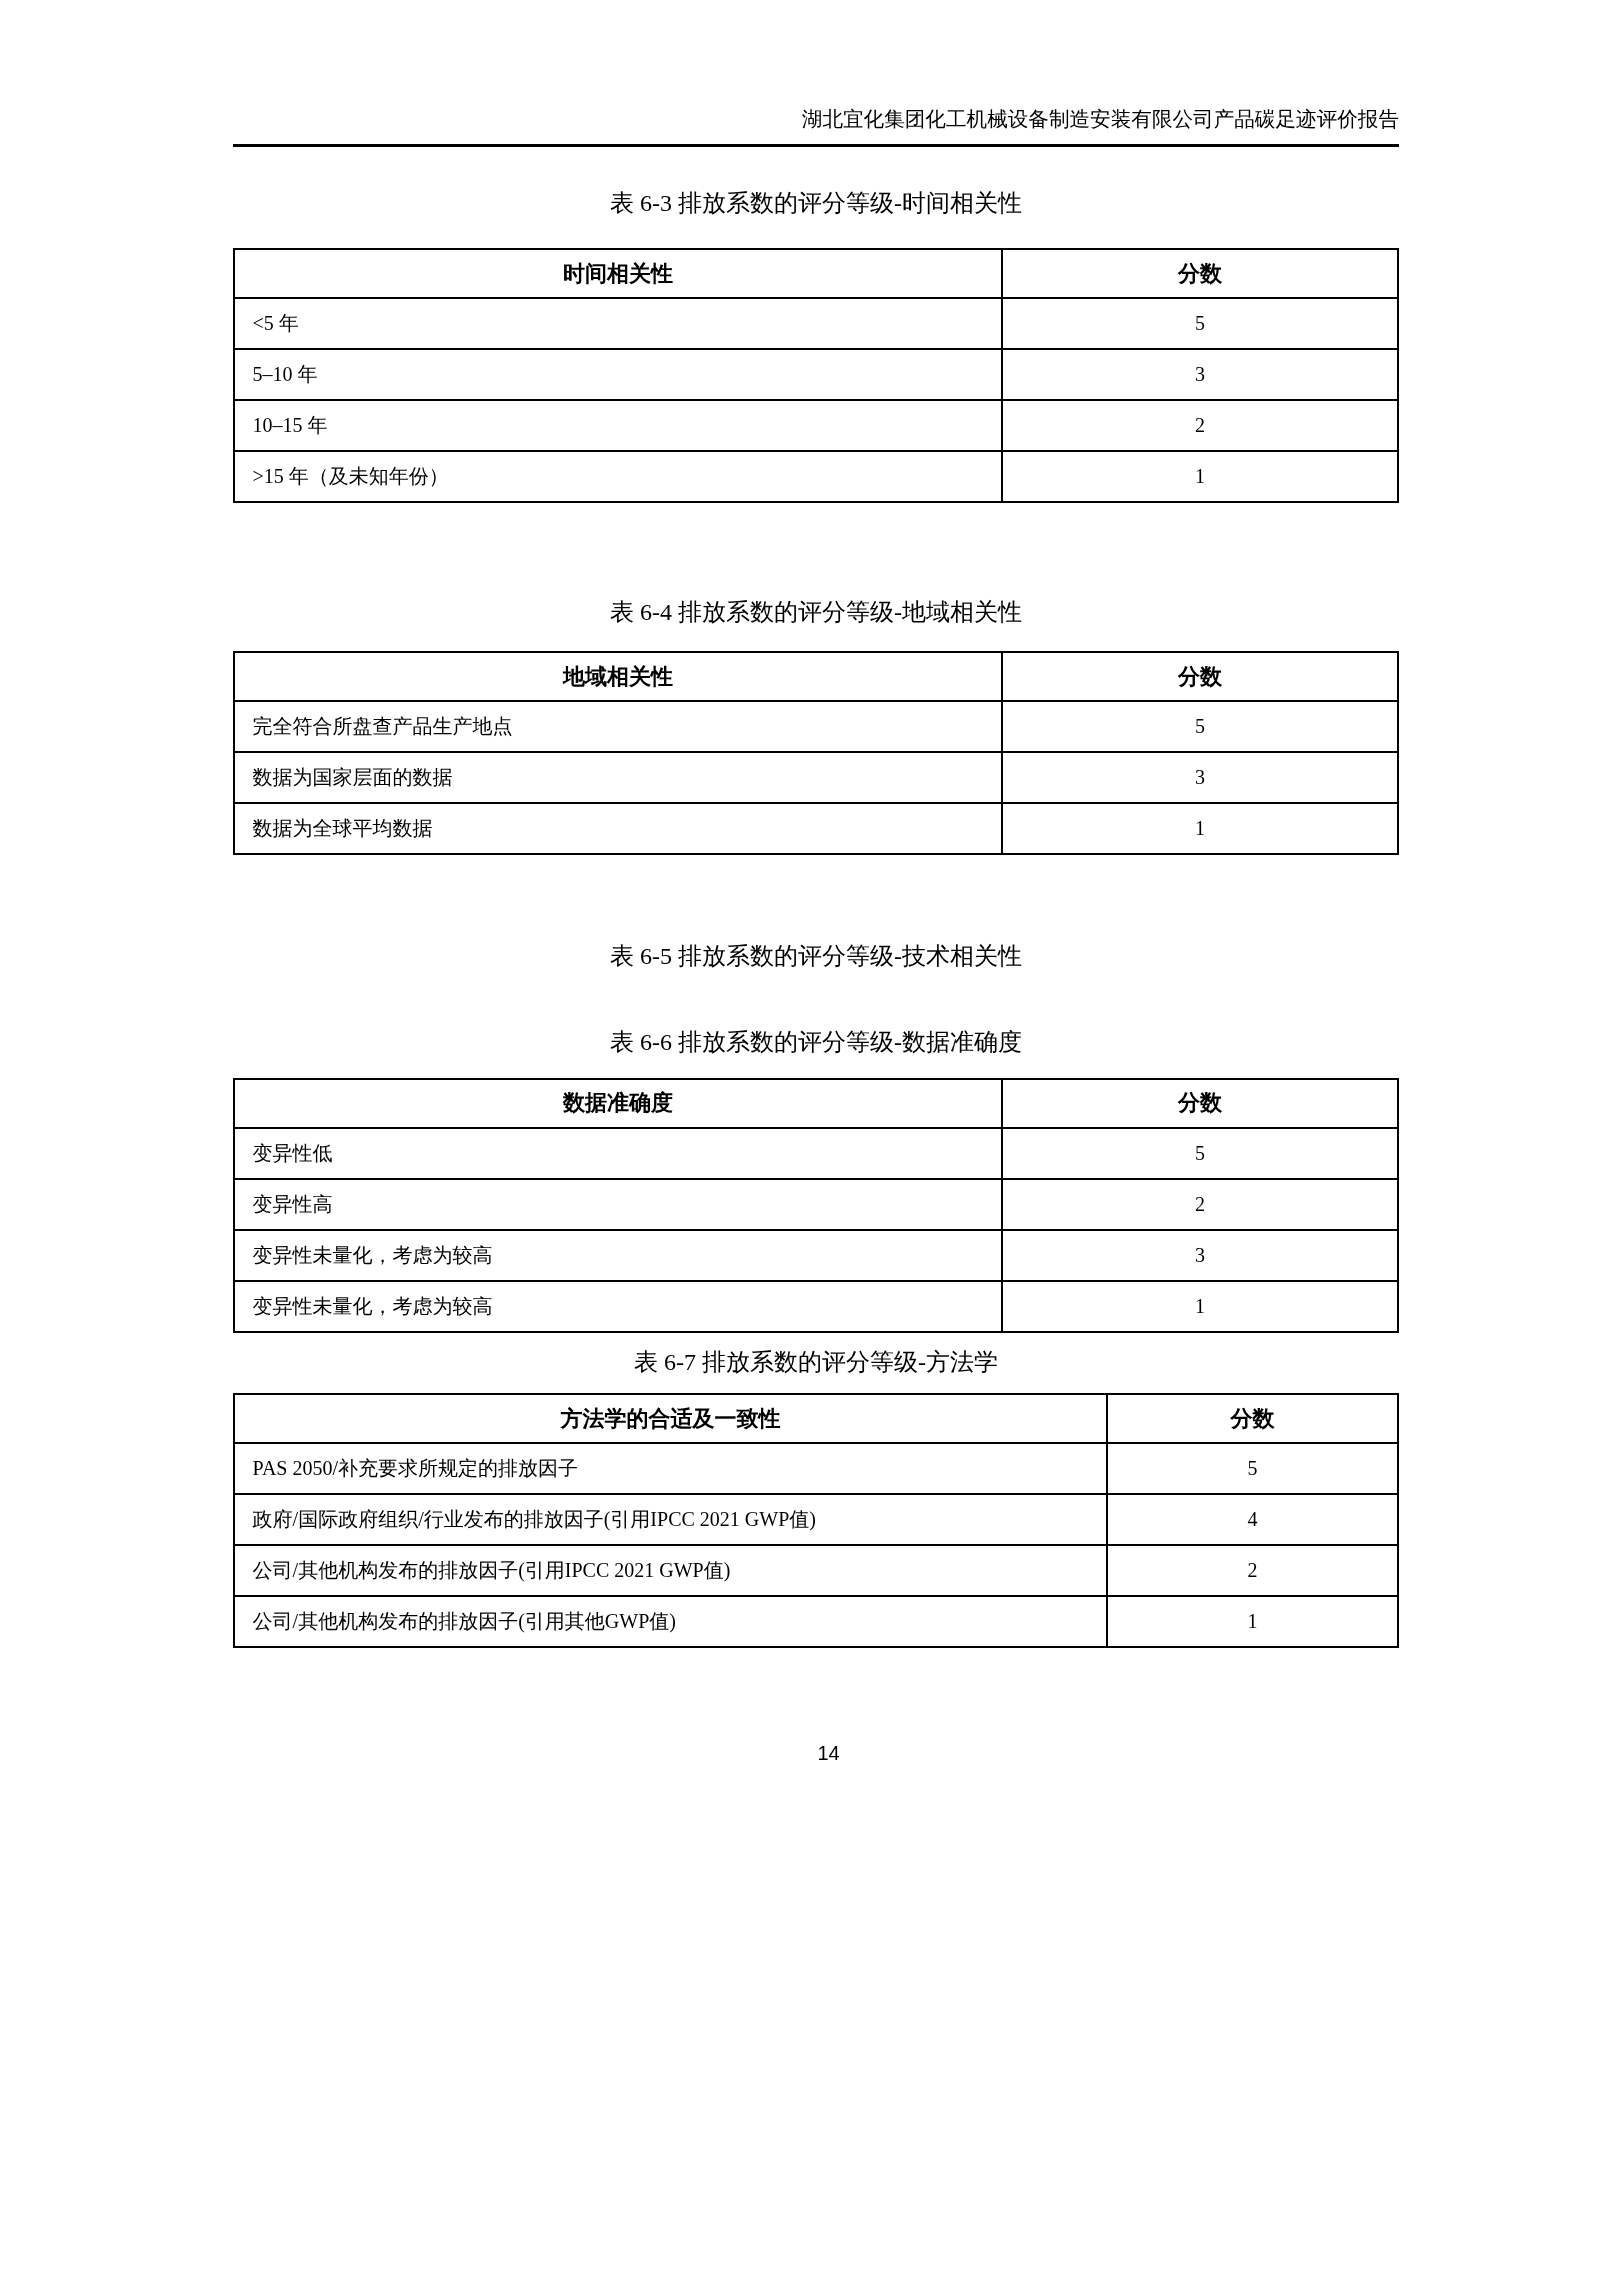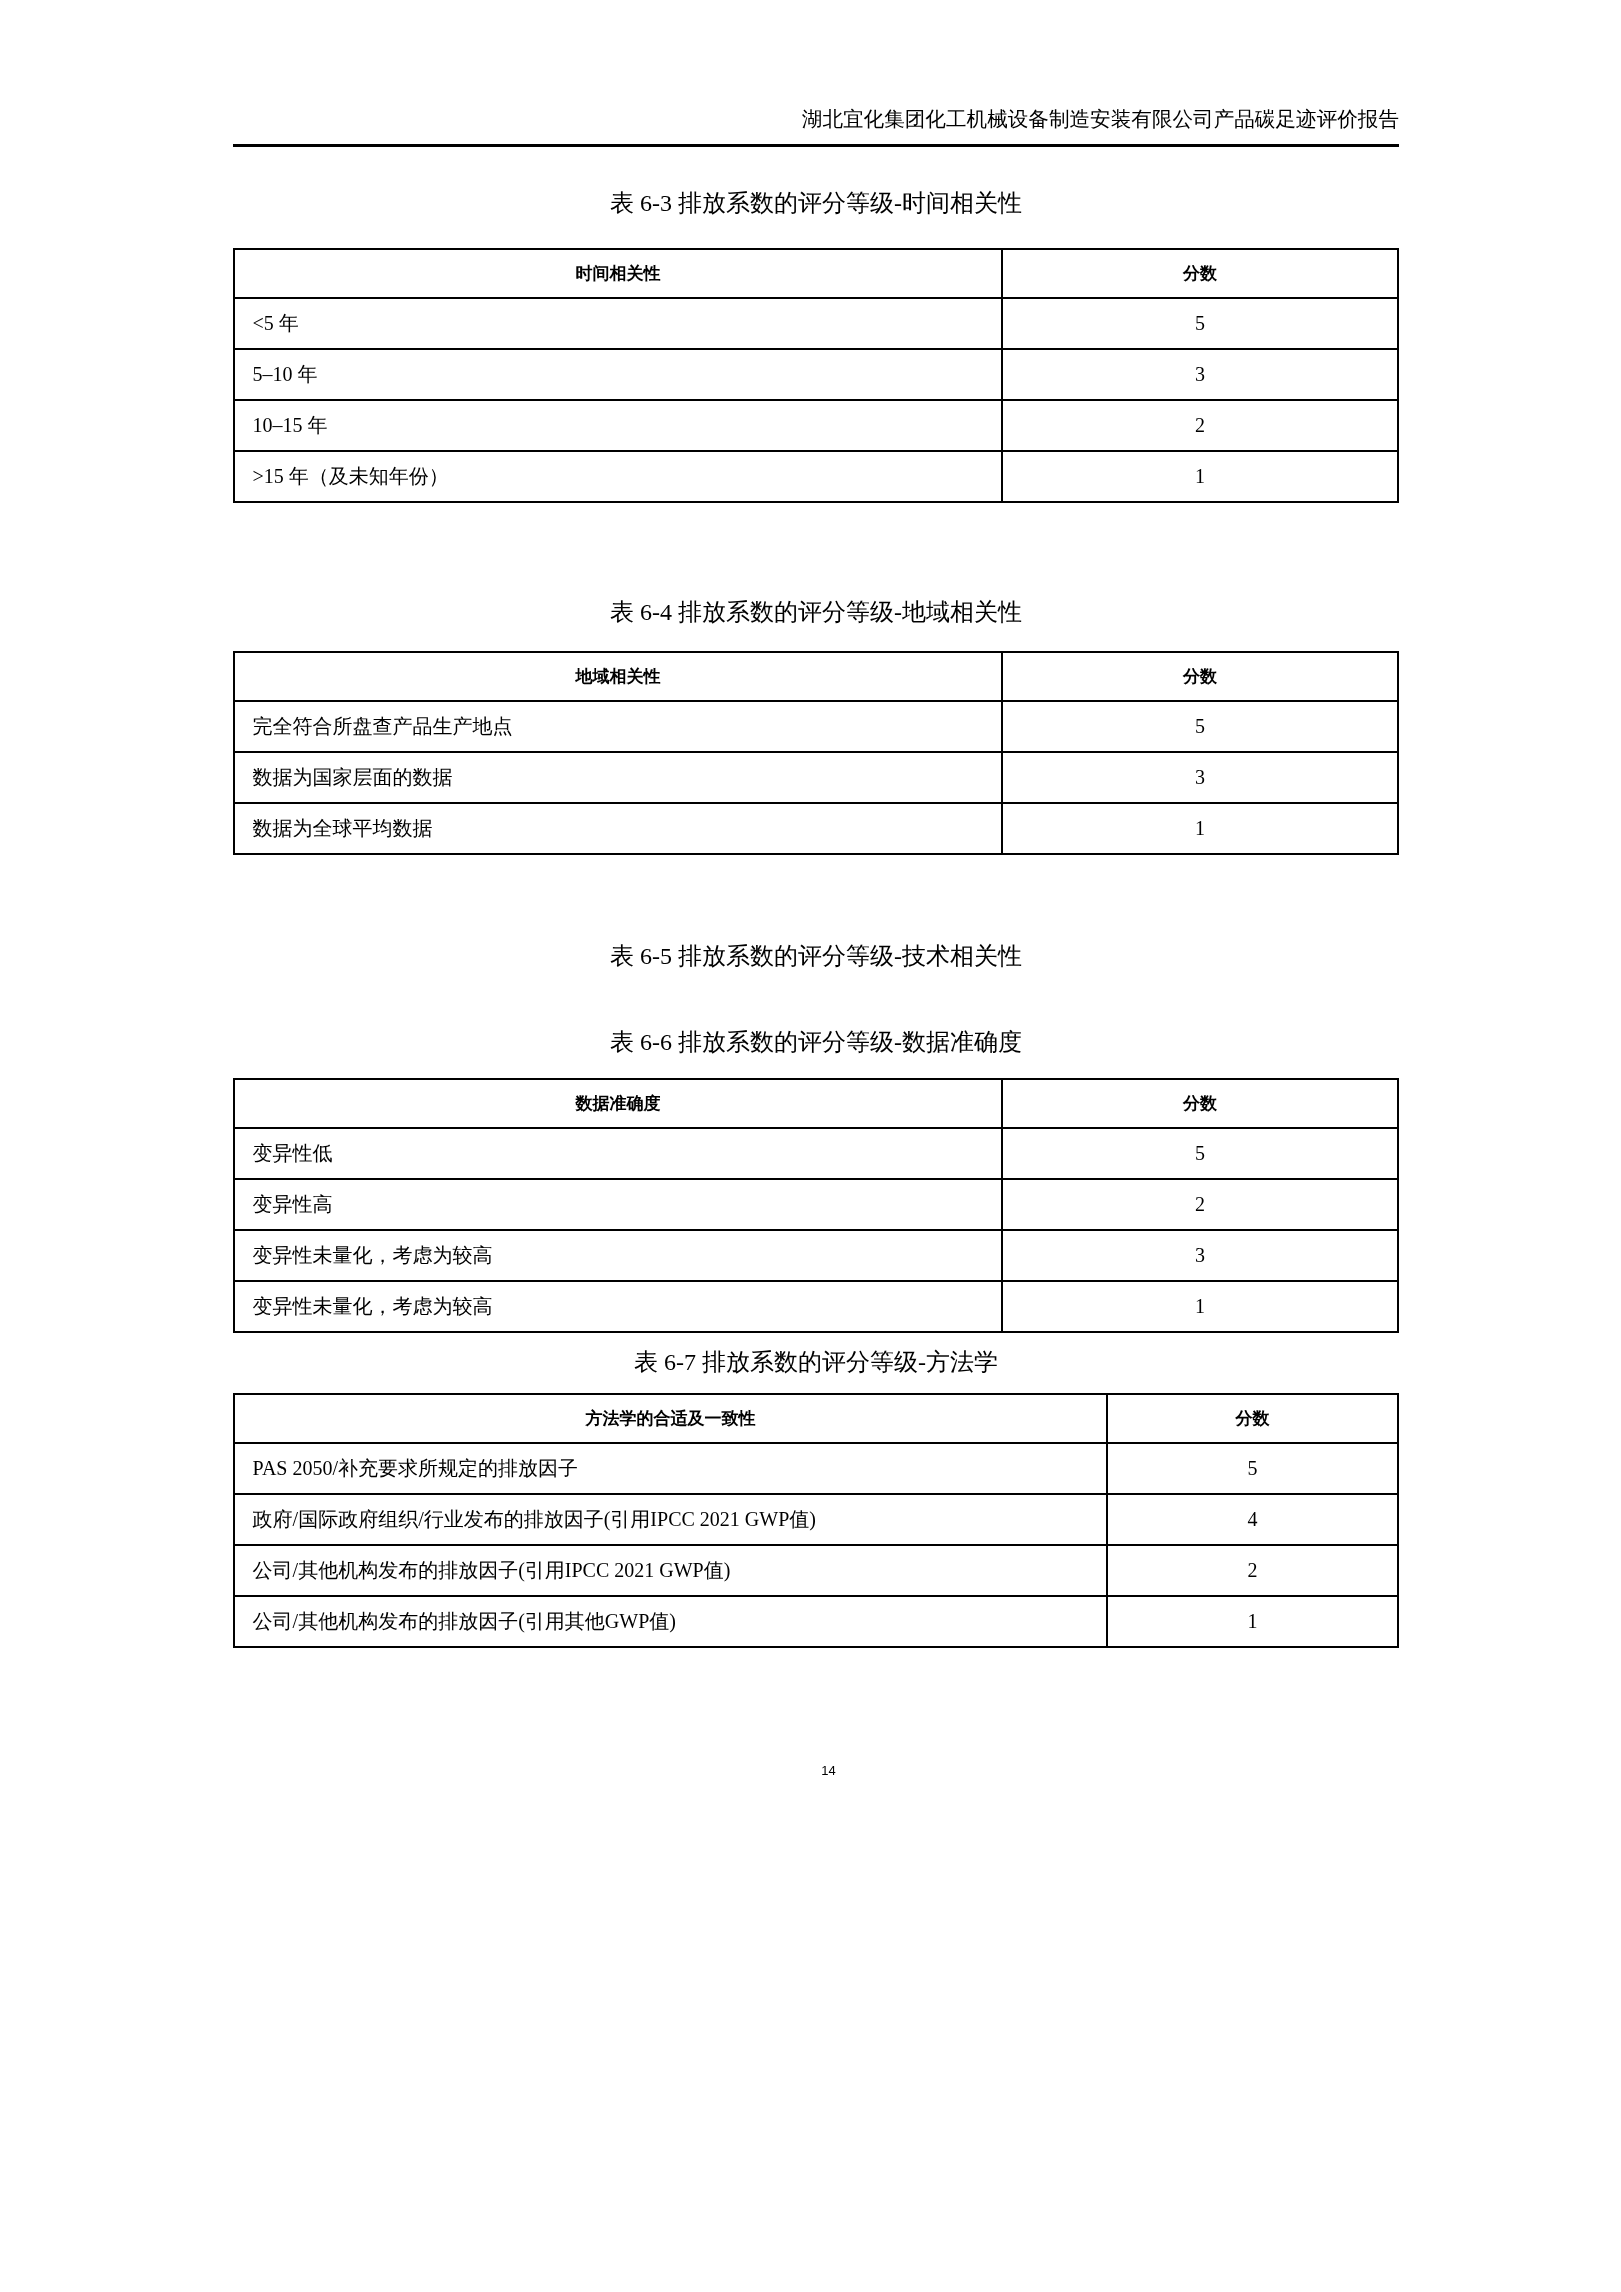--- a/index.html
+++ b/index.html
@@ -50,21 +50,21 @@
   .score-table.wide-first col.c1 { width: 75%; }
   .score-table.wide-first col.c2 { width: 25%; }
   .score-table th, .score-table td {
     border: 2px solid #000;
     border-top-width: 2.9px;
     border-bottom-width: 2.9px;
     vertical-align: middle;
   }
   .score-table th {
     height: 49px;
-    font-size: 17px;
+    font-size: 22px;
     font-weight: bold;
     text-align: center;
     font-family: "Liberation Sans", sans-serif;
   }
   .score-table td {
     height: 51px;
     font-size: 20px;
   }
   .score-table td.label {
     text-align: left;
@@ -78,25 +78,25 @@
   .s2 table      { margin-top: 23px; border-radius: 26px; }
   .s3 .tbl-title { margin-top: 86px; }
   .s3 table      { margin-top: 25.5px; }
   .s4 .tbl-title { margin-top: 55px; }
   .s4 table      { margin-top: 19.6px; }
   .s5 .tbl-title { margin-top: 13.7px; }
   .s5 table      { margin-top: 15.7px; }
 
   .page-number {
     position: absolute;
-    bottom: 157px;
+    bottom: 170px;
     left: 0;
     width: 100%;
     text-align: center;
-    font-size: 13px;
+    font-size: 20px;
     font-family: "Liberation Sans", sans-serif;
     padding-left: 36px;
   }
 </style>
 </head>
 <body>
 
 <div class="page">
   <div class="content">
 

